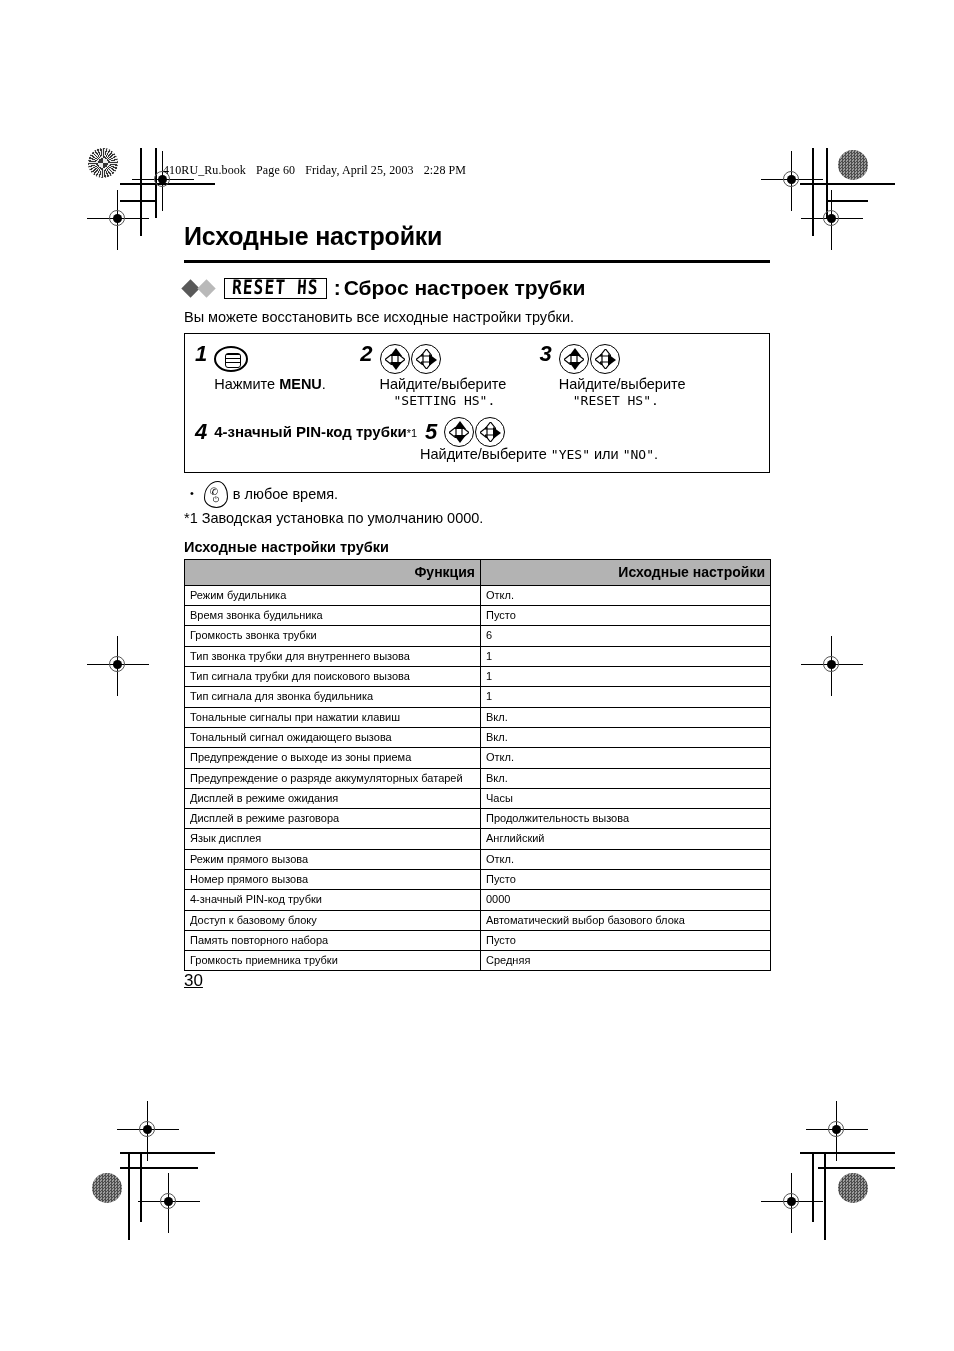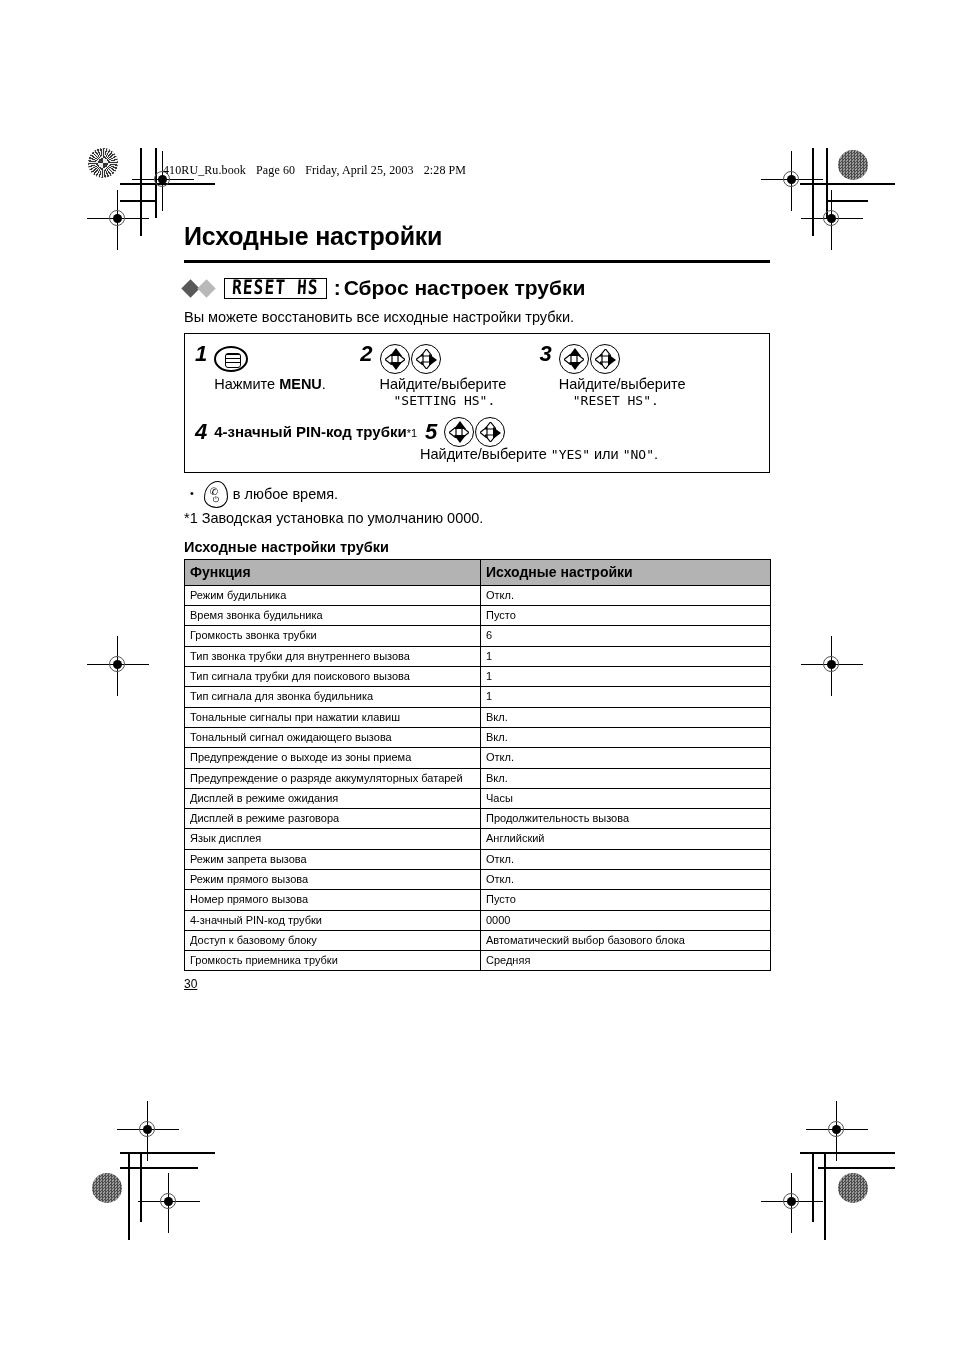--- a/index.html
+++ b/index.html
@@ -277,31 +277,30 @@
   table.settings td {
     border: 1px solid #000;
     font-size: 11px;
     padding: 2px 5px 3px 5px;
     vertical-align: top;
     line-height: 1.3;
   }
   table.settings th {
     background: #b3b3b3;
     font-weight: bold;
-    text-align: left;
+    text-align: right;
     font-size: 14px;
     padding: 3px 5px 4px 5px;
   }
   table.settings col.c1 { width: 296px; }
   table.settings col.c2 { width: 290px; }
   td.val { }
 
   .page-number {
-    margin-top: 6px;
-    font-size: 12px;
+    font-size: 17px;
     text-decoration: underline;
   }
 </style>
 </head>
 <body>
 
 <div>
 
   <div class="crop-line" style="left:120px; top:183px; width:95px; height:2px;"></div>
   <div class="crop-line" style="left:140px; top:148px; width:2px; height:88px;"></div>
@@ -599,40 +598,40 @@
         </tr>
         <tr>
           <td>Дисплей в режиме разговора</td>
           <td class="val">Продолжительность вызова</td>
         </tr>
         <tr>
           <td>Язык дисплея</td>
           <td class="val">Английский</td>
         </tr>
         <tr>
-          <td>Режим запрета вызова</td>
-          <td class="val">Откл.</td>
-        </tr>
-        <tr>
           <td>Режим прямого вызова</td>
           <td class="val">Откл.</td>
         </tr>
         <tr>
           <td>Номер прямого вызова</td>
           <td class="val">Пусто</td>
         </tr>
         <tr>
           <td>4-значный PIN-код трубки</td>
           <td class="val">0000</td>
         </tr>
         <tr>
           <td>Доступ к базовому блоку</td>
           <td class="val">Автоматический выбор базового блока</td>
         </tr>
         <tr>
+          <td>Память повторного набора</td>
+          <td class="val">Пусто</td>
+        </tr>
+        <tr>
           <td>Громкость приемника трубки</td>
           <td class="val">Средняя</td>
         </tr>
       </tbody>
   </table>
 
   <div class="page-number">30</div>
 </div>
 
 </body></html>

